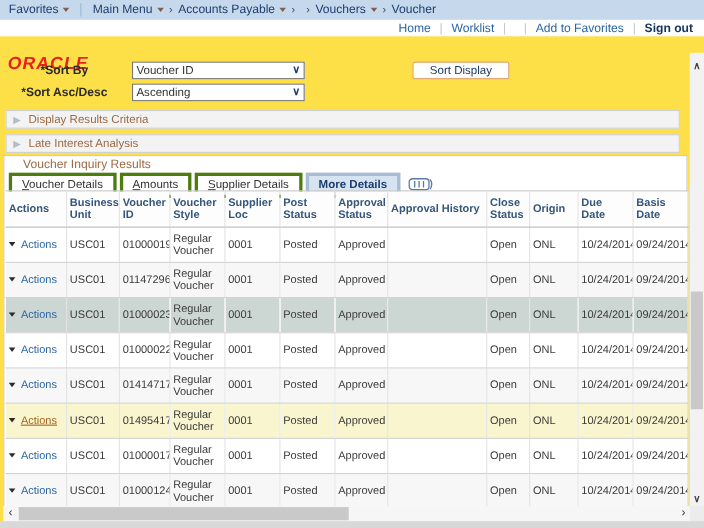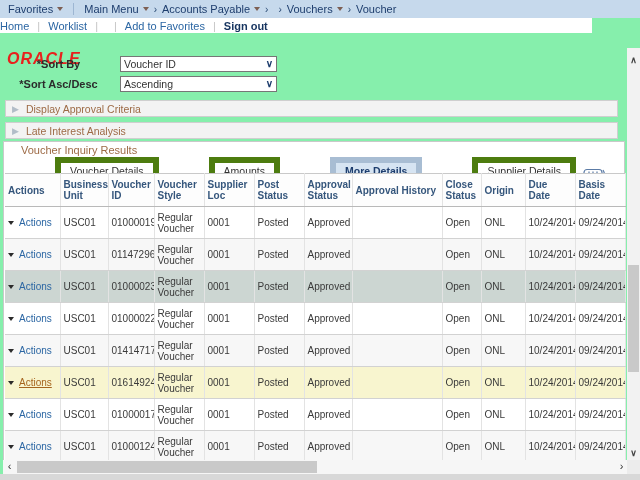--- a/index.html
+++ b/index.html
@@ -1,32 +1,32 @@
 <!DOCTYPE html>
 <html style="--oracle-red: #e8211d; --breadcrumb-bg: #c6d9ec; --link-blue: #2b66a3; --section-text: #9d6a45; --tab-active-bg: #d6e4f2; --selected-row-bg: #ccd6d2; --highlight-row-bg: #f8f5cf; --button-border: #e0a878; --header-text: #35567c;"><head>
 <meta charset="utf-8">
 <style>
   * { box-sizing: border-box; margin: 0; padding: 0; }
   body { font-family: "Liberation Sans", sans-serif; background:#fff; }
   #screen { position:relative; width:640px; height:480px; overflow:hidden;
-            background:#86efac; font-family:"Liberation Sans", sans-serif; }
+            background:#fde047; font-family:"Liberation Sans", sans-serif; }
 
   
   .topbar { position:absolute; top:0; left:0; width:640px; height:18px;
             background:var(--breadcrumb-bg,#c6d9ec); display:flex; align-items:center;
             font-size:11px; color:#1d3d6d; padding-left:8px; }
   .crumb { display:inline-flex; align-items:center; cursor:default; white-space:nowrap; }
   .caret { width:0; height:0; border-left:3px solid transparent; border-right:3px solid transparent;
            border-top:4px solid #7d5f53; margin-left:4px; display:inline-block; }
   .crumb-sep { margin:0 5px; color:#2a4a73; font-size:10px; }
   .fav-sep { width:1px; height:12px; background:#9db6d2; margin:0 10px; }
 
   
-  .linksbar { position:absolute; top:18px; left:0; width:592px; height:15px; background:#ffffff;
-              display:flex; align-items:center; font-size:11px; padding-right:10px; }
+  .linksbar { position:absolute; top:18px; left:0; width:640px; height:15px; background:#ffffff;
+              display:flex; align-items:center; justify-content:flex-end; font-size:11px; padding-right:10px; }
   .hlink { color:var(--link-blue,#2b66a3); cursor:pointer; white-space:nowrap; }
   .hlink-sep { color:#c4c4c4; margin:0 8px; }
   .signout { color:#16345f; font-weight:bold; white-space:nowrap; }
 
   
   .logo { position:absolute; top:50px; left:7px; color:var(--oracle-red,#e8211d);
           font-size:16px; font-weight:bold; letter-spacing:1px;font-style:italic; }
 
   
   .sort-label { position:absolute; left:0; width:117px; text-align:center; font-size:11px;
@@ -46,22 +46,22 @@
   .expand-tri { color:#b2bdc8; font-size:9px; margin-right:7px; }
 
   
   .groupbox { position:absolute; left:3px; top:141px; width:622px; height:321px;
               background:#fff; border:1px solid #c9c9c9; border-bottom:none; }
   .results-title { position:absolute; left:21px; top:144px; font-size:11px;
                    color:var(--section-text,#9d6a45); }
 
   
   .tabs { position:absolute; left:8px; top:157px; display:flex; align-items:flex-end; }
-  .tab { border:6px solid #4d7c0f; background:#fff; color:#333; font-size:10.5px;
-         padding:2px 9px 3px 9px; margin-right:3px; cursor:pointer; white-space:nowrap;margin-left:47px; }
+  .tab { border:3px solid #4d7c0f; background:#fff; color:#333; font-size:10.5px;
+         padding:2px 9px 3px 9px; margin-right:3px; cursor:pointer; white-space:nowrap; }
   .tab.active { background:var(--tab-active-bg,#d6e4f2); color:#1d3d6d; font-weight:bold;
                 border-color:#a8bdd3; }
   .grid-icon { margin-left:4px; margin-bottom:1px; cursor:pointer; }
 
   
   .vtable { position:absolute; left:5px; top:173px; width:620px; border-collapse:collapse;
             table-layout:fixed; }
   .vtable th { font-size:10px; font-weight:bold; color:var(--header-text,#35567c); text-align:left;
                vertical-align:middle; padding:2px 3px; height:33px; background:#fdfdfd;
                border-top:1px solid #c9c9c9; border-bottom:1px solid #b9b9b9;
@@ -123,43 +123,44 @@
       <span class="signout">Sign out</span>
     </div>
 
   <div class="logo">ORACLE</div>
 
   <div class="sort-label" style="top:57px;">*Sort By</div>
   <div class="fselect" style="top:56px;">
     <span>Voucher ID</span>
     <span class="chev">∨</span>
   </div>
+  <div class="btn">Sort Display</div>
   <div class="sort-label" style="top:77px;">*Sort Asc/Desc</div>
   <div class="fselect" style="top:76px;">
     <span>Ascending</span>
     <span class="chev">∨</span>
   </div>
 
   <div class="secbar" style="top:100px;">
     <span class="expand-tri">▶</span>
-    <span>Display Approval Criteria</span>
+    <span>Display Results Criteria</span>
   </div>
   <div class="secbar" style="top:122px;">
     <span class="expand-tri">▶</span>
     <span>Late Interest Analysis</span>
   </div>
 
   <div class="groupbox"></div>
   <div class="results-title">Voucher Inquiry Results</div>
 
   <div class="tabs">
       <div class="tab"><span class="tab-label"><u>V</u>oucher Details</span></div>
       <div class="tab"><span class="tab-label"><u>A</u>mounts</span></div>
+      <div class="tab"><span class="tab-label"><u>S</u>upplier Details</span></div>
       <div class="tab active"><span class="tab-label">More Details</span></div>
-      <div class="tab"><span class="tab-label"><u>S</u>upplier Details</span></div>
       <span class="grid-icon"><svg width="24" height="13" viewBox="0 0 24 13">
           <rect x="1" y="1.5" width="18" height="10" rx="3" fill="none" stroke="#5b7ba6" stroke-width="1.2"></rect>
           <line x1="6" y1="3.5" x2="6" y2="9.5" stroke="#5b7ba6" stroke-width="1.2"></line>
           <line x1="10" y1="3.5" x2="10" y2="9.5" stroke="#5b7ba6" stroke-width="1.2"></line>
           <line x1="14" y1="3.5" x2="14" y2="9.5" stroke="#5b7ba6" stroke-width="1.2"></line>
           <path d="M20 2 q3 4.5 0 9" fill="none" stroke="#5b7ba6" stroke-width="1.2"></path>
         </svg></span>
     </div>
 
   <table class="vtable">
@@ -260,21 +261,21 @@
           <td>Approved</td>
           <td></td>
           <td class="nowrap">Open</td>
           <td class="nowrap">ONL</td>
           <td class="nowrap">10/24/2014</td>
           <td class="nowrap">09/24/2014</td>
         </tr>
         <tr class="highlight">
           <td class="nowrap"><span class="act-tri"></span><a class="actions-link">Actions</a></td>
           <td class="nowrap">USC01</td>
-          <td class="nowrap">01614924</td>
+          <td class="nowrap">01495417</td>
           <td>Regular Voucher</td>
           <td class="nowrap">0001</td>
           <td class="nowrap">Posted</td>
           <td>Approved</td>
           <td></td>
           <td class="nowrap">Open</td>
           <td class="nowrap">ONL</td>
           <td class="nowrap">10/24/2014</td>
           <td class="nowrap">09/24/2014</td>
         </tr>

